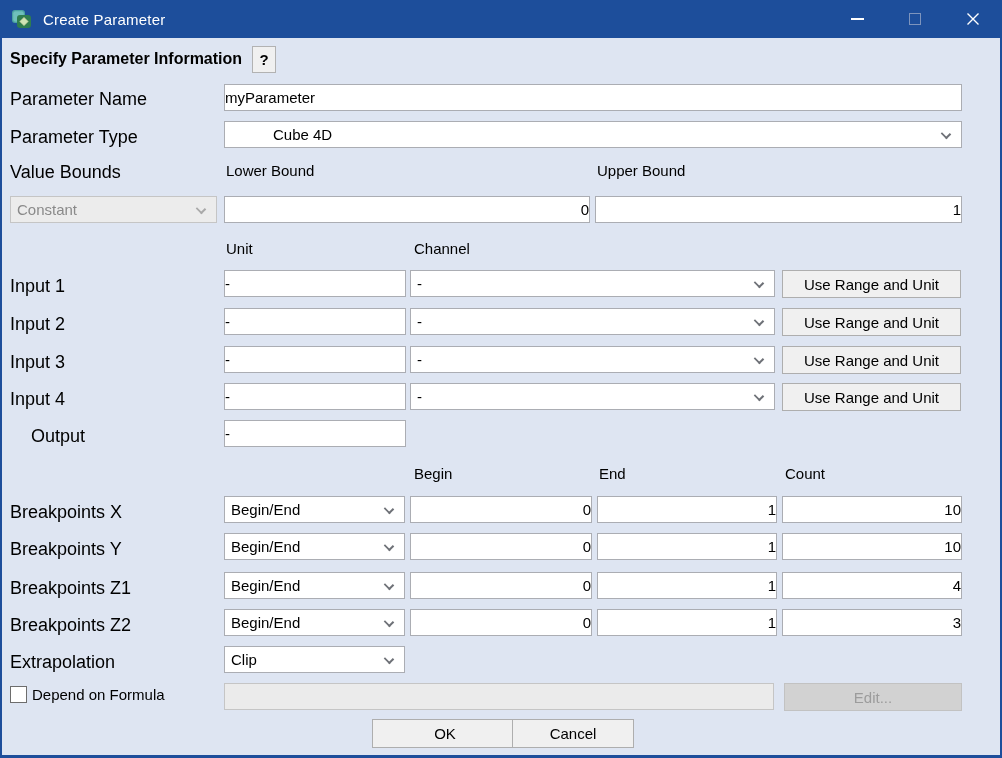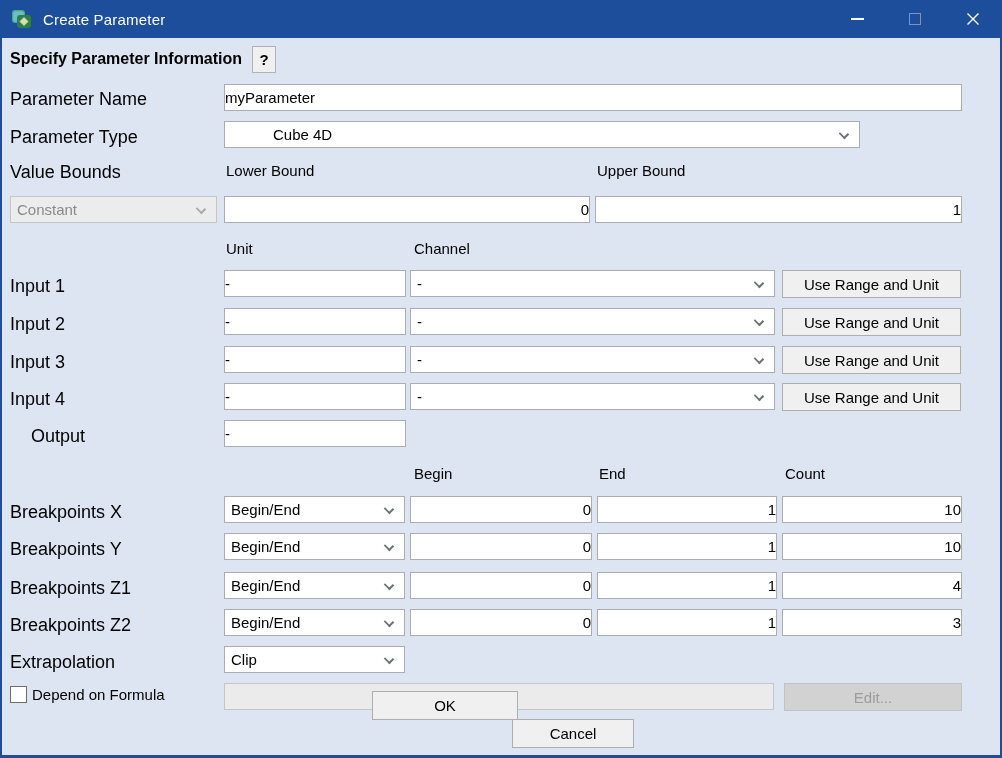--- a/index.html
+++ b/index.html
@@ -97,21 +97,21 @@
 
   <div class="content">
 
     <div class="heading" style="left:8px; top:12px;">Specify Parameter Information</div>
     <button class="help-btn">?</button>
 
     <div class="lbl" style="left:8px; top:51px;">Parameter Name</div>
     <input class="txt" style="left: 222px; top: 46px; width: 738px;" value="myParameter">
 
     <div class="lbl" style="left:8px; top:89px;">Parameter Type</div>
-    <div class="combo" style="left:222px; top:83px; width:636px;padding-left:48px;">
+    <div class="combo" style="left:222px; top:83px; width:738px;padding-left:48px;">
       <span>Cube 4D</span>
       <span class="chev"></span>
     </div>
 
     <div class="lbl" style="left:8px; top:124px;">Value Bounds</div>
     <div class="hdr" style="left:224px; top:124px;">Lower Bound</div>
     <div class="hdr" style="left:595px; top:124px;">Upper Bound</div>
 
     <div class="combo off" style="left:8px; top:158px; width:207px;">
       <span>Constant</span>
@@ -204,17 +204,17 @@
       <span class="chev"></span>
     </div>
 
     <div class="checkwrap">
       <span class="checkbox"></span>
       <span class="lbl-inline">Depend on Formula</span>
     </div>
     <input class="txt off" style="left: 222px; top: 645px; width: 550px;" value="">
     <button class="btn off" style="left:782px; top:645px; width:178px; height:28px;">Edit...</button>
 
-    <button class="btn" style="left:370px; top:653px; width:146px; height:29px;">OK</button>
+    <button class="btn" style="left:370px; top:681px; width:146px; height:29px;">OK</button>
     <button class="btn" style="left:510px; top:681px; width:122px; height:29px;">Cancel</button>
 
   </div>
 </div>
 
 </body></html>

